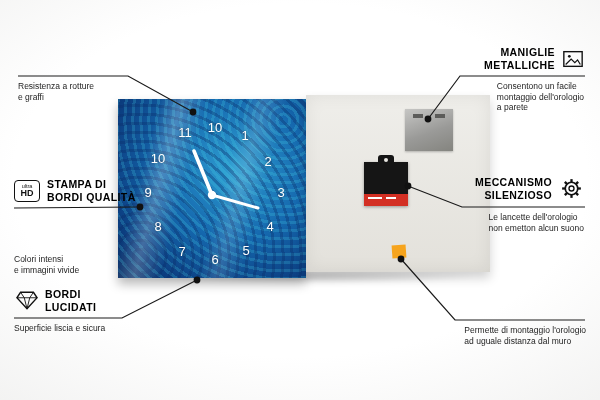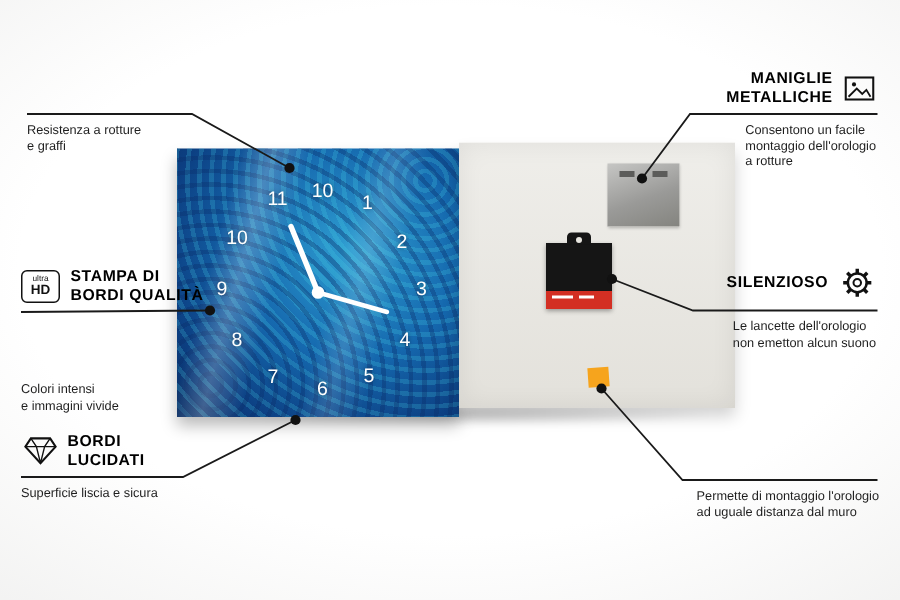--- a/index.html
+++ b/index.html
@@ -162,25 +162,26 @@
     </div>
     <svg width="22" height="22" viewBox="0 0 24 24">
       <rect x="2" y="4" width="20" height="16" fill="none" stroke="#111" stroke-width="1.5"></rect>
       <circle cx="8" cy="9" r="1.5" fill="#111"></circle>
       <path d="M4 18 L10 12 L14 16 L17 13 L20 18" fill="none" stroke="#111" stroke-width="1.3"></path>
     </svg>
   </div>
   <div class="sub right" style="right:16px; top:81px;">
     <div>Consentono un facile</div>
     <div>montaggio dell'orologio</div>
-    <div>a rotture</div>
+    <div>a parete</div>
   </div>
 
   <div class="t-row" style="right:16px; top:176px;">
     <div class="t-col right">
+      <span>MECCANISMO</span>
       <span>SILENZIOSO</span>
     </div>
     <svg width="25" height="25" viewBox="0 0 24 24">
       <g stroke="#111" stroke-width="2.2">
         <line x1="12" y1="3" x2="12" y2="6"></line>
           <line x1="12" y1="18" x2="12" y2="21"></line>
         <line x1="3" y1="12" x2="6" y2="12"></line>
           <line x1="18" y1="12" x2="21" y2="12"></line>
         <line x1="5.6" y1="5.6" x2="7.8" y2="7.8"></line>
           <line x1="16.2" y1="16.2" x2="18.4" y2="18.4"></line>

